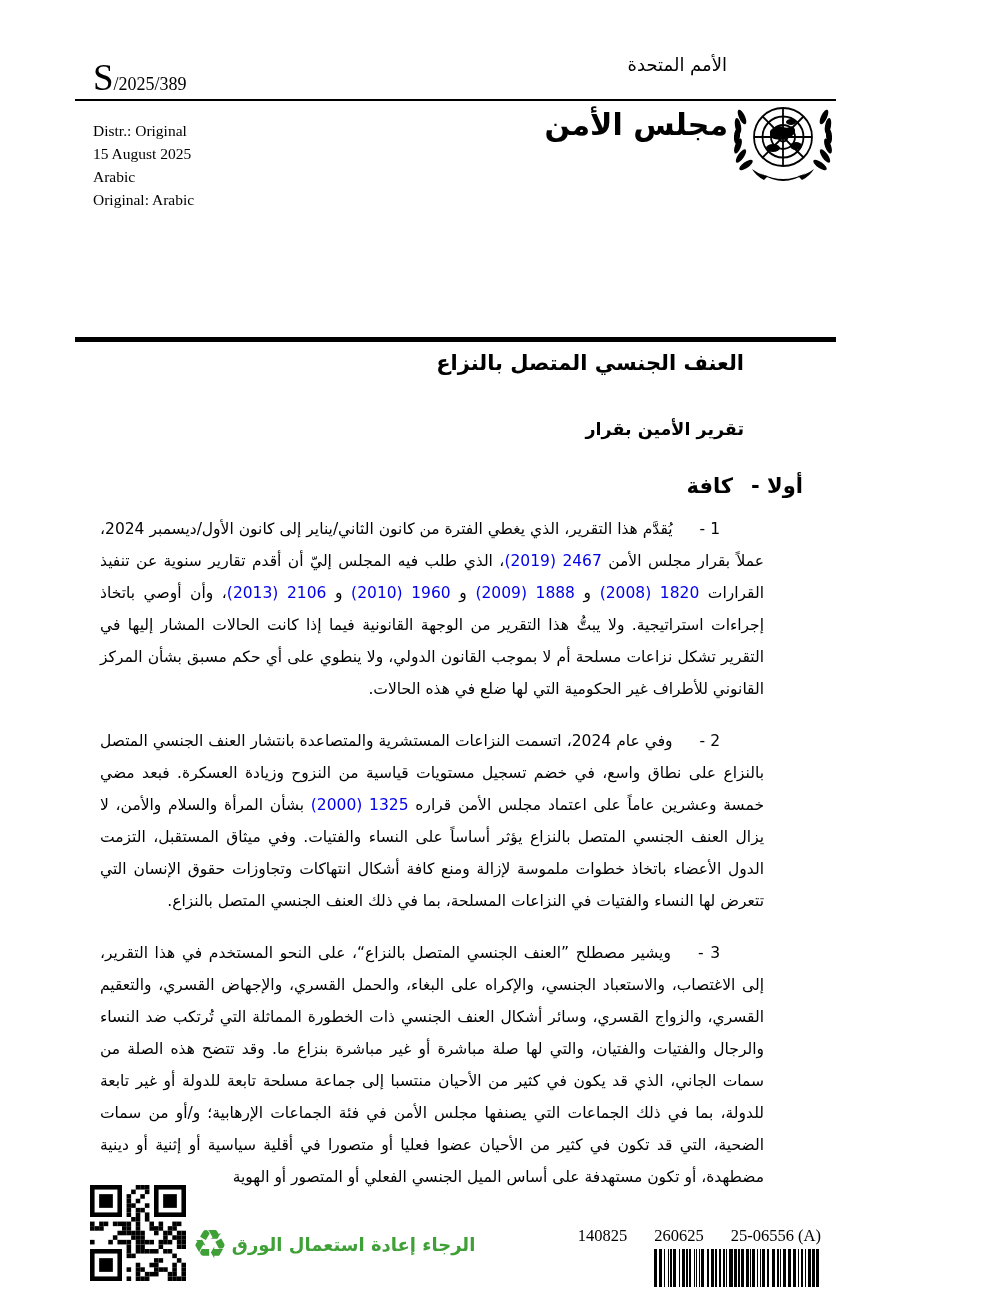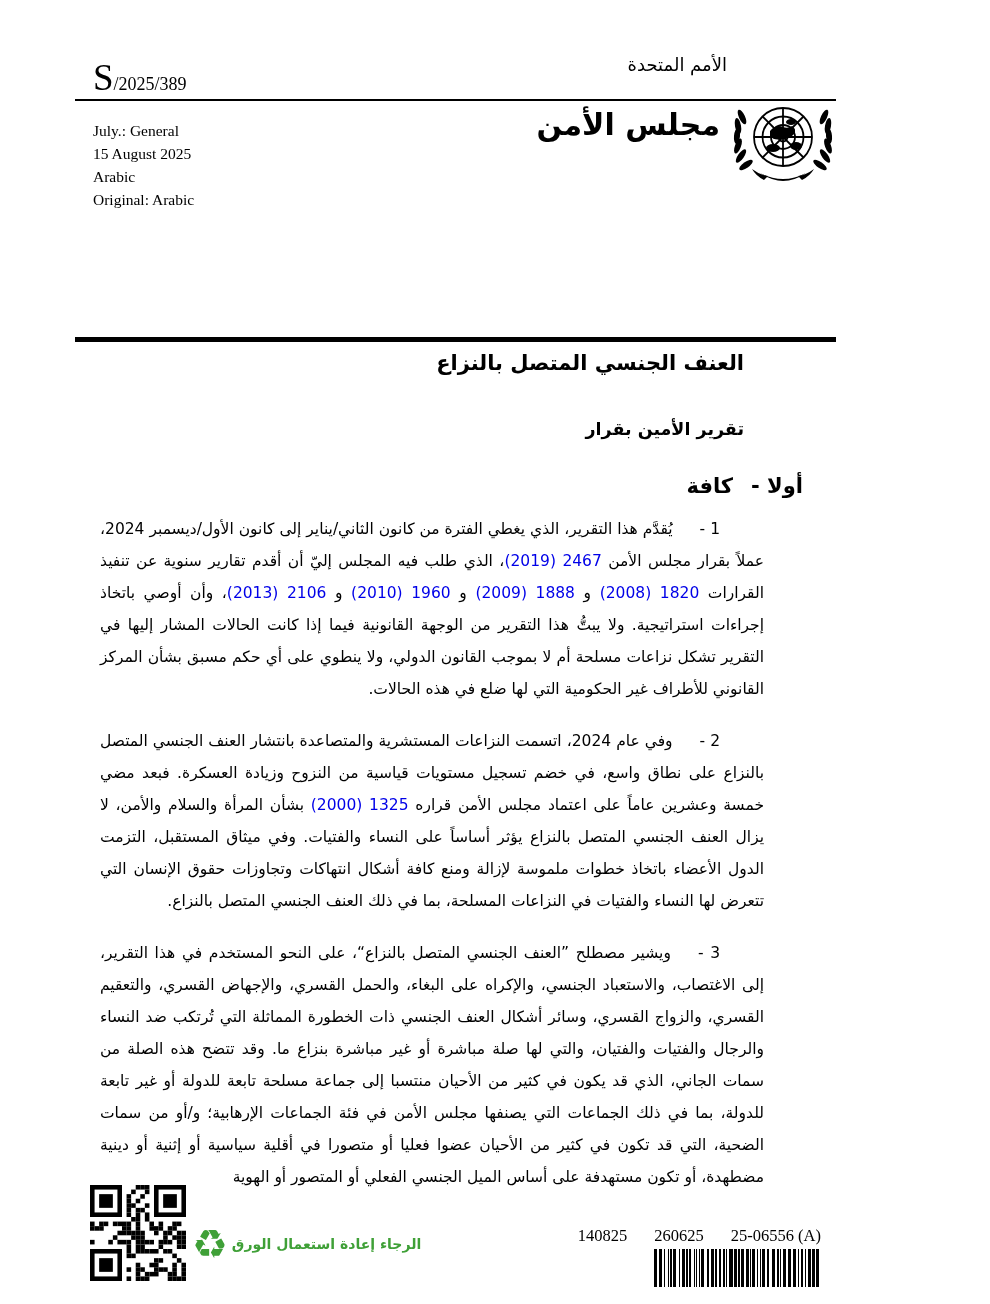--- a/index.html
+++ b/index.html
@@ -8,59 +8,59 @@
 
   
   .doc-symbol{position:absolute;left:93px;top:60px;font-family:"Liberation Serif","DejaVu Serif",serif;}
   .doc-symbol .big-s{font-size:37px;line-height:36px;}
   .doc-symbol .rest{font-size:18px;}
   .un-name-ar{position:absolute;right:177px;top:54px;font-size:18px;font-weight:normal;direction:rtl;}
   .rule-thin{position:absolute;left:75px;right:68px;top:99px;height:2px;background:#000;}
   .distr-block{position:absolute;left:93px;top:119px;font-family:"Liberation Serif","DejaVu Serif",serif;
                font-size:15.5px;line-height:23px;}
   .organ-row{position:absolute;right:68px;top:101px;display:flex;align-items:flex-start;}
-  .organ-name{font-size:30px;font-weight:bold;direction:rtl;margin-top:6px;margin-right:10px;white-space:nowrap;}
+  .organ-name{font-size:30px;font-weight:bold;direction:rtl;margin-top:6px;margin-right:2px;white-space:nowrap;}
   .rule-thick{position:absolute;left:75px;right:68px;top:337px;height:5px;background:#000;}
 
   
   .title-main{position:absolute;right:160px;top:351px;font-size:21px;font-weight:bold;direction:rtl;}
   .title-sub{position:absolute;right:160px;top:419px;font-size:17.5px;font-weight:bold;direction:rtl;}
   .section-heading{position:absolute;right:101px;top:474px;font-size:21px;font-weight:bold;direction:rtl;
                    display:flex;flex-direction:row;}
   .section-heading .sec-num{margin-left:18px;}
 
   
   .body-block{position:absolute;right:140px;left:100px;top:513px;direction:rtl;
               font-size:15.5px;line-height:32px;text-align:justify;}
   .para{margin:0 0 20px 0;text-indent:44px;}
   .para-num{margin-left:27px;white-space:nowrap;}
   a.res-link{color:#0000e8;text-decoration:none;}
 
   
   .footer-qr{position:absolute;left:90px;top:1185px;width:96px;height:96px;}
   .footer-recycle{position:absolute;left:192px;top:1224px;display:flex;align-items:center;}
   .recycle-glyph{font-size:40px;line-height:40px;color:#3fa037;margin-right:4px;}
-  .recycle-text{font-size:14px;font-weight:bold;color:#3fa037;direction:rtl;text-align:right;}
+  .recycle-text{font-size:18px;font-weight:bold;color:#3fa037;direction:rtl;text-align:right;}
   .footer-codes{position:absolute;right:83px;top:1226px;display:flex;gap:27px;
                 font-family:"Liberation Serif","DejaVu Serif",serif;font-size:16.5px;text-align:center;}
   .footer-barcode{position:absolute;right:80px;top:1249px;}
 </style>
 </head>
 <body>
 
 <div class="page">
 
   <div class="doc-symbol"><span class="big-s">S</span><span class="rest">/2025/389</span></div>
 
   <div class="un-name-ar">الأمم المتحدة</div>
 
   <div class="rule-thin"></div>
 
   <div class="distr-block">
-    <div>July.: General</div>
+    <div>Distr.: Original</div>
     <div>15 August 2025</div>
     <div>Arabic</div>
     <div>Original: Arabic</div>
   </div>
 
   <div class="organ-row">
     <span class="organ-name">مجلس الأمن</span>
     <svg class="emblem" width="106" height="88" viewBox="0 0 106 88">
       <g stroke="#000" fill="none" stroke-width="1.8">
         <circle cx="53" cy="36" r="29"></circle>

